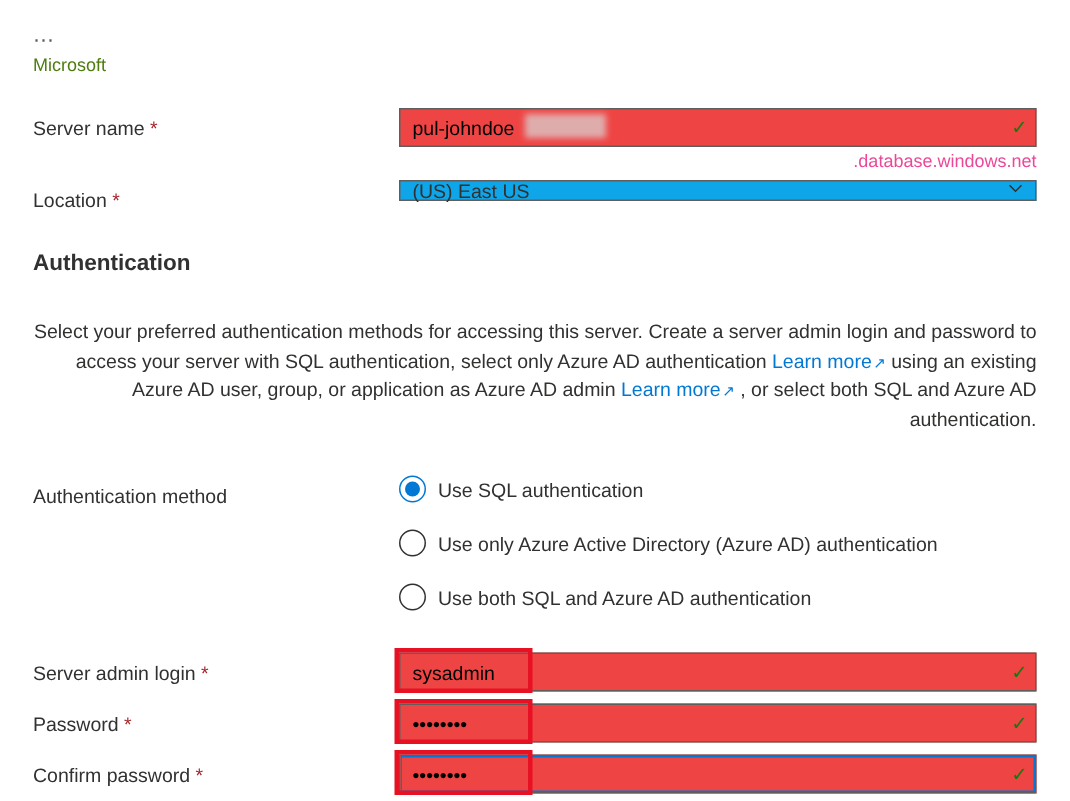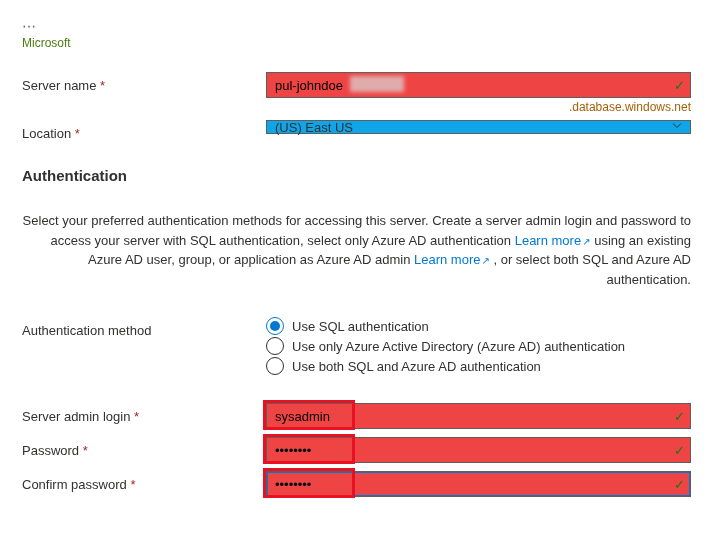--- a/index.html
+++ b/index.html
@@ -28,37 +28,37 @@
       font-family: inherit;
       outline: none;
       background: #ef4444;
     }
     .validated { border-color: #8661c5; }
     .validated-blue { border-color: #0078d4; box-shadow: 0 0 0 1px #0078d4 inset; }
     .check-icon {
       position: absolute; right: 6px; top: 50%; transform: translateY(-50%);
       color: #107c10; font-size: 13px; pointer-events: none;
     }
-    .suffix-text { text-align: right; font-size: 12px; color: #a16207; margin-top: 2px; }
+    .suffix-text { text-align: right; font-size: 12px; color: #ec4899; margin-top: 2px; }
     .select-wrap { position: relative; width: 100%; }
     .select-box {
       width: 100%; height: 14px;
       border: 1px solid #605e5c;
       padding: 4px 28px 4px 8px;
       font-size: 13px;
       background: #0ea5e9;
       display: flex; align-items: center;
       cursor: pointer;
     }
     .chevron { position: absolute; right: 8px; top: 50%; transform: translateY(-50%); pointer-events: none; }
     .section-heading { font-size: 15px; font-weight: 600; margin-top: 26px; margin-bottom: 27px; }
     .desc { font-size: 13px; color: #323130; line-height: 1.5; margin-bottom: 28px; max-width: 670px; text-align: right;}
     .link { color: #0078d4; text-decoration: none; cursor: pointer; }
     .ext-icon { font-size: 10px; margin-left: 1px; }
-    .radio-group { display: flex; flex-direction: column; gap: 2px; }
+    .radio-group { display: flex; flex-direction: column; gap: 18px; }
     .radio-item { display: flex; align-items: center; gap: 8px; cursor: pointer; }
     .radio-circle {
       width: 18px; height: 18px; border-radius: 50%;
       border: 1px solid #323130; position: relative; flex-shrink: 0;
     }
     .radio-circle.selected { border: 1px solid #0078d4; }
     .radio-circle.selected::after {
       content: ""; position: absolute; width: 10px; height: 10px;
       background: #0078d4; border-radius: 50%;
       top: 3px; left: 3px;

